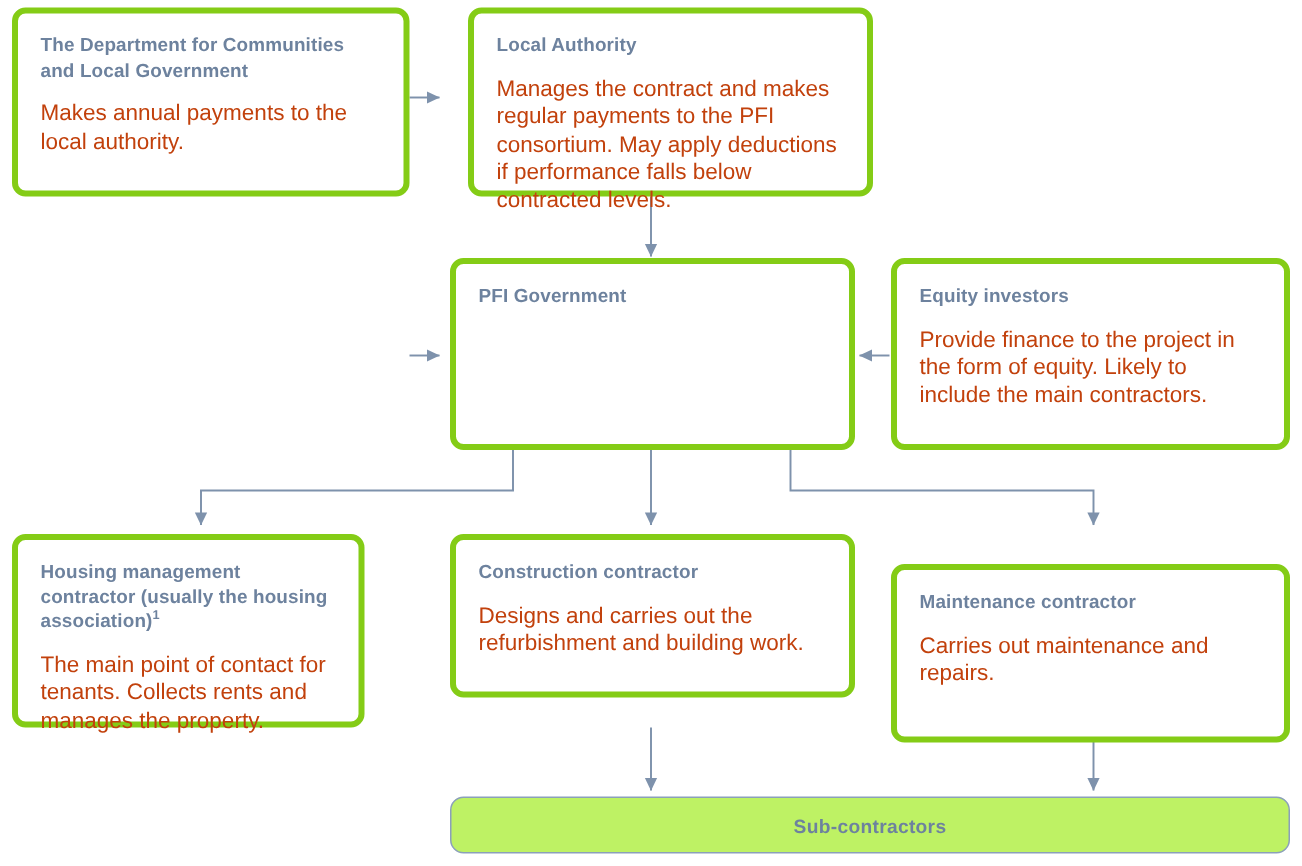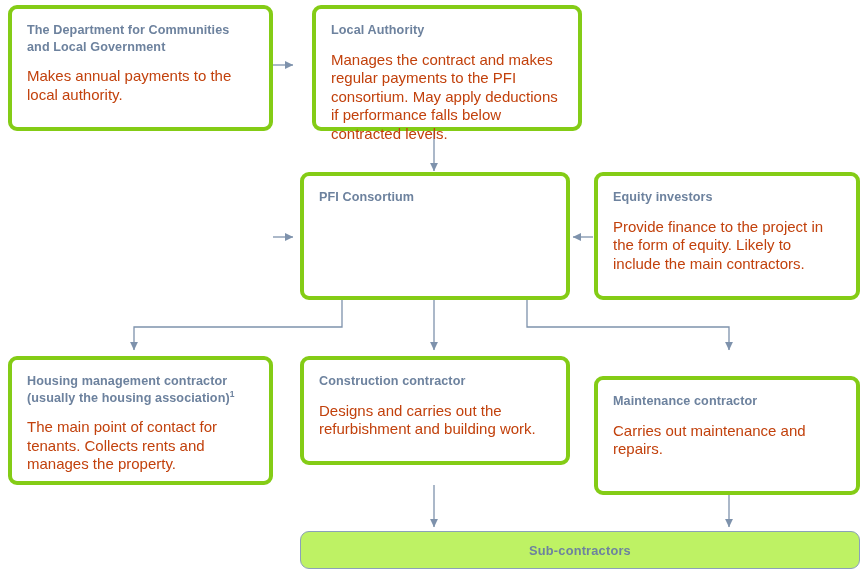--- a/index.html
+++ b/index.html
@@ -112,29 +112,29 @@
     <div class="node-body">Makes annual payments to the local authority.</div>
   </div>
 
   <div class="node" style="left:312px; top:5px; width:270px; height:126px;">
     <div class="node-title">Local Authority</div>
     <div class="node-body">Manages the contract and makes regular payments to the PFI consortium. May apply deductions if performance falls below contracted levels.</div>
   </div>
 
 
   <div class="node" style="left:300px; top:172px; width:270px; height:128px;">
-    <div class="node-title">PFI Consortium</div>
+    <div class="node-title">PFI Government</div>
   </div>
 
   <div class="node" style="left:594px; top:172px; width:266px; height:128px;">
     <div class="node-title">Equity investors</div>
     <div class="node-body">Provide finance to the project in the form of equity. Likely to include the main contractors.</div>
   </div>
 
-  <div class="node" style="left:8px; top:356px; width:265px; height:129px;">
+  <div class="node" style="left:8px; top:356px; width:235px; height:129px;">
     <div class="node-title"><span>Housing management contractor (usually the housing association)</span><sup>1</sup></div>
     <div class="node-body">The main point of contact for tenants. Collects rents and manages the property.</div>
   </div>
 
   <div class="node" style="left:300px; top:356px; width:270px; height:109px;">
     <div class="node-title">Construction contractor</div>
     <div class="node-body">Designs and carries out the refurbishment and building work.</div>
   </div>
 
   <div class="node" style="left:594px; top:376px; width:266px; height:119px;">

